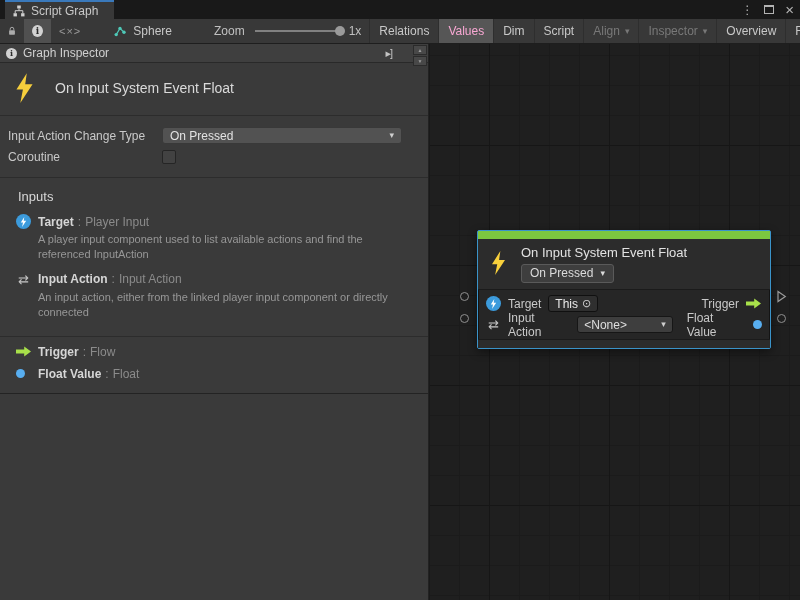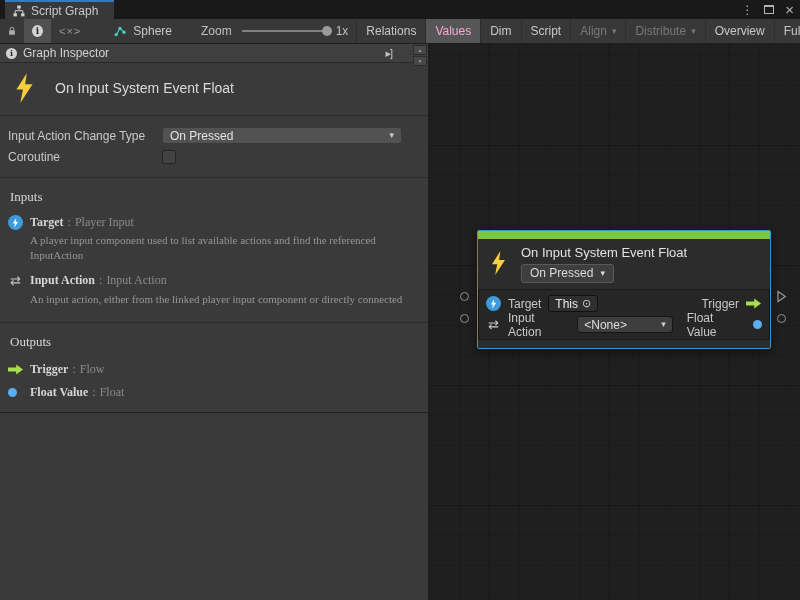--- a/index.html
+++ b/index.html
@@ -19,21 +19,21 @@
   .toolbar { position:absolute; top:19px; left:0; width:800px; height:25px; background:#383838;
     border-bottom:1px solid #1e1e1e; display:flex; align-items:stretch; font-size:12px; color:#c8c8c8; }
   .tb-btn { display:flex; align-items:center; justify-content:center; padding:0 8px; }
   .tb-btn.selected { background:#505050; }
   .tb-sep { width:1px; background:#2c2c2c; margin:0; }
   .tb-gap { width:14px; }
   .icon-code { color:#9a9a9a; font-size:11px; letter-spacing:1px; }
   .info-circle { width:12px; height:12px; border-radius:50%; background:#d2d2d2; color:#2b2b2b;
     font-size:9px; font-weight:bold; display:flex; align-items:center; justify-content:center; font-family:"DejaVu Serif", serif; }
   .sphere-btn { display:flex; align-items:center; gap:6px; padding:0 10px; }
-  .zoom-group { display:flex; align-items:center; margin-left:19px; }
+  .zoom-group { display:flex; align-items:center; margin-left:32px; }
   .zoom-label { color:#c0c0c0; }
   .slider { position:relative; width:88px; height:2px; background:#818181; margin:0 6px 0 10px; }
   .slider-knob { position:absolute; right:-2px; top:-4px; width:10px; height:10px; border-radius:50%; background:#9a9a9a; }
   .zoom-value { color:#c0c0c0; margin-right:8px; }
   .tb-tabs { display:flex; flex:1; align-items:stretch; }
   .tb-tab { display:flex; align-items:center; padding:0 9px; border-left:1px solid #2e2e2e; white-space:nowrap; gap:5px; }
   .tb-tab.selected { background:#565656; color:#f9a8d4; }
   .tb-tab.disabled { color:#787878; }
   .caret { font-size:9px; line-height:1; }
 
@@ -54,21 +54,21 @@
   .insp-title { font-size:14px; color:#dadada; }
 
   .insp-props { padding:9px 26px 10px 8px; border-bottom:1px solid #2c2c2c; }
   .prop-row { display:flex; align-items:center; height:21px; }
   .prop-label { width:154px; font-size:12px; color:#c9c9c9; flex:none; }
   .dropdown { flex:1; height:17px; background:#525252; border:1px solid #393939; border-radius:3px;
     display:flex; align-items:center; padding:0 7px; font-size:12px; color:#e3e3e3; }
   .dropdown .caret { margin-left:auto; color:#d0d0d0; }
   .checkbox { width:14px; height:14px; background:#424242; border:1px solid #252525; border-radius:2px; }
 
-  .insp-section { padding:4px 0 8px; border-bottom:1px solid #2c2c2c;font-family:Liberation Serif, serif; }
+  .insp-section { padding:4px 8px 8px; border-bottom:1px solid #2c2c2c; }
   .insp-section.last { border-bottom:1px solid #232323; }
   .sec-header { font-size:13px; color:#d8d8d8; padding:7px 10px 8px; }
   .port-row { display:flex; align-items:center; gap:0; padding:2px 8px; }
   .port-icon-cell { width:22px; display:flex; justify-content:flex-start; align-items:center; flex:none; }
   .port-name { font-weight:bold; font-size:12px; color:#d6d6d6; }
   .port-sep { margin:0 4px; color:#8b8b8b; font-size:12px; }
   .port-type { font-size:12px; color:#8b8b8b; }
   .port-desc { font-size:11px; color:#979797; line-height:1.4; margin:1px 14px 7px 30px; }
   .out-row { padding:4px 8px; }
   .float-dot { width:9px; height:9px; border-radius:50%; background:#58aef0; }
@@ -171,21 +171,21 @@
       <span>Dim</span>
     </div>
     <div class="tb-tab">
       <span>Script</span>
     </div>
     <div class="tb-tab disabled">
       <span>Align</span>
       <span class="caret">▾</span>
     </div>
     <div class="tb-tab disabled">
-      <span>Distribute</span>
+      <span>Inspector</span>
       <span class="caret">▾</span>
     </div>
     <div class="tb-tab">
       <span>Overview</span>
     </div>
     <div class="tb-tab" style="flex:1">
       <span>Full Screen</span>
     </div>
   </div>
 </div>
@@ -244,21 +244,20 @@
         <span class="shuffle-icon">⇄</span>
       </span>
       <span class="port-name">Input Action</span>
       <span class="port-sep">:</span>
       <span class="port-type">Input Action</span>
     </div>
     <div class="port-desc">An input action, either from the linked player input component or directly connected</div>
   </div>
 
   <div class="insp-section last">
-    <div class="sec-header">Outputs</div>
 
     <div class="port-row out-row">
       <span class="port-icon-cell">
         <svg width="16" height="11" viewBox="0 0 16 11">
           <path d="M0 3.6h8.2V0.6L15 5.5 8.2 10.4V7.4H0z" fill="#a8e04a"></path>
         </svg>
       </span>
       <span class="port-name">Trigger</span>
       <span class="port-sep">:</span>
       <span class="port-type">Flow</span>

